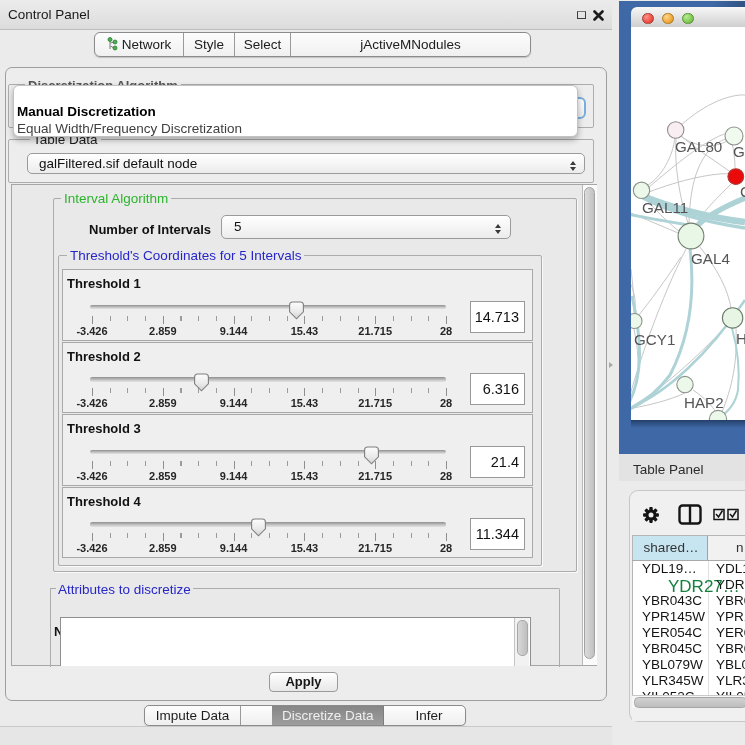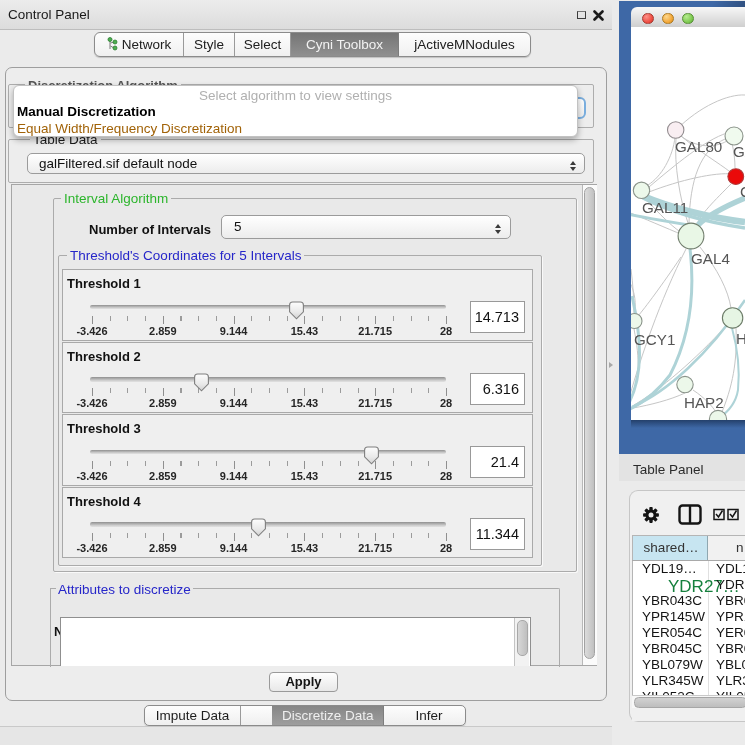--- a/index.html
+++ b/index.html
@@ -17,21 +17,20 @@
   <div style="width:88px;border-right:1px solid #9a9a9a;display:flex;align-items:center;justify-content:center;font-size:13.5px;color:#202020;">
     <svg width="11" height="15" viewBox="0 0 11 15" style="margin-right:4px;">
         <path d="M3 3 L3 12 M3.5 6 L7 5 M3.5 9 L7 11" stroke="#7a7a7a" stroke-width="1"></path>
         <circle cx="3" cy="2.5" r="2" fill="#4caf50" stroke="#2e7d32" stroke-width="0.8"></circle>
         <circle cx="8" cy="5" r="2" fill="#4caf50" stroke="#2e7d32" stroke-width="0.8"></circle>
         <circle cx="8" cy="11" r="2" fill="#4caf50" stroke="#2e7d32" stroke-width="0.8"></circle>
       </svg>
     Network</div>
   <div style="width:50px;border-right:1px solid #9a9a9a;display:flex;align-items:center;justify-content:center;font-size:13.5px;color:#202020;">Style</div>
   <div style="width:55px;border-right:1px solid #9a9a9a;display:flex;align-items:center;justify-content:center;font-size:13.5px;color:#202020;">Select</div>
-  <div style="width:107px;border-right:1px solid #7d7d7d;display:flex;align-items:center;justify-content:center;font-size:13.5px;color:#f2f2f2;background:linear-gradient(#757575,#909090);">Cyni Toolbox</div>
   <div style="flex:1;display:flex;align-items:center;justify-content:center;font-size:13.5px;color:#202020;">jActiveMNodules</div>
 </div>
 
 <div class="abs" style="left:5px;top:67px;width:600px;height:632px;background:#ededed;border:1px solid #9e9e9e;border-radius:7px;"></div>
 
 <div class="abs" style="left:8px;top:84px;width:584px;height:42px;border:1px solid #adadad;border-radius:2px;"></div>
 <div class="abs" style="left:25px;top:78px;font-size:13px;font-weight:bold;color:#555;background:#ededed;padding:0 3px;">Discretization Algorithm</div>
 <div class="abs" style="left:562px;top:97px;width:20px;height:18px;background:linear-gradient(#fff,#ededed);border:2.5px solid #7aaede;border-radius:6px;"></div>
 
 <div class="abs" style="left:8px;top:139px;width:584px;height:42px;border:1px solid #adadad;border-radius:2px;"></div>
@@ -290,16 +289,15 @@
 <div style="position:absolute;left:642px;top:672.9px;font-size:13.5px;color:#141414;">YLR345W</div>
 <div style="position:absolute;left:716px;top:672.9px;font-size:13.5px;color:#141414;">YLR34</div>
 <div style="position:absolute;left:642px;top:688.9px;font-size:13.5px;color:#141414;">YIL052C</div>
 <div style="position:absolute;left:716px;top:688.9px;font-size:13.5px;color:#141414;">YIL05</div>
 
 <div class="abs" style="left:632px;top:694.5px;width:113px;height:13px;background:#f7f7f7;border-top:1px solid #c9c9c9;"></div>
 <div class="abs" style="left:634px;top:697px;width:111px;height:8.5px;border-radius:4.5px;background:linear-gradient(#d2d2d2,#bdbdbd);border:1px solid #a6a6a6;"></div>
 <div class="abs" style="left:632px;top:707.5px;width:113px;height:13px;background:#f0f0f0;"></div>
 
 <div class="abs" style="left:13px;top:84.5px;width:565px;height:52px;background:#fff;border:1px solid #c2c2c2;border-radius:6px;box-shadow:0 3px 6px rgba(0,0,0,0.3);box-sizing:border-box;z-index:50;">
-  <div style="position:absolute;left:0;top:2px;width:100%;text-align:center;font-size:13.5px;color:#b0b0b0;">Select algorithm to view settings</div>
   <div style="position:absolute;left:3px;top:18.5px;font-size:13.5px;font-weight:bold;color:#000;">Manual Discretization</div>
-  <div style="position:absolute;left:3px;top:35px;font-size:13.5px;color:#a16207;">Equal Width/Frequency Discretization</div>
+  <div style="position:absolute;left:3px;top:35px;font-size:13.5px;color:#404040;">Equal Width/Frequency Discretization</div>
 </div>
 
 </body></html>

